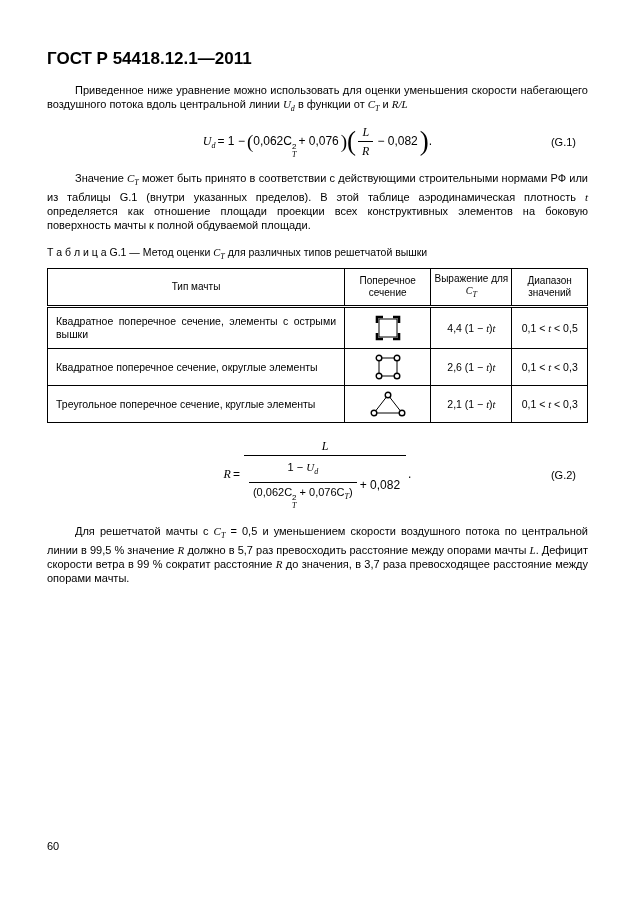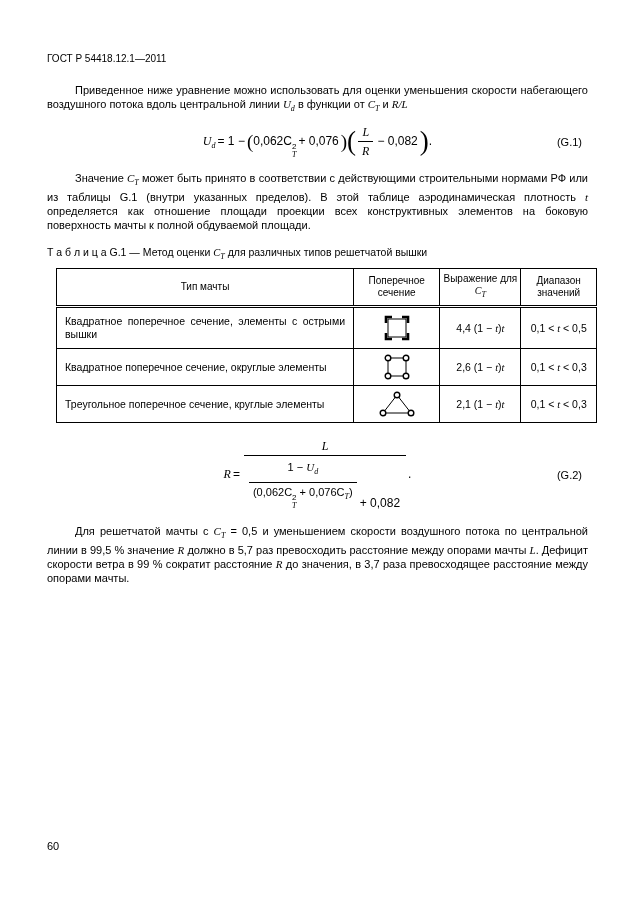--- a/index.html
+++ b/index.html
@@ -7,46 +7,46 @@
   .page {
     position:relative;
     width:630px; height:913px;
     background:#ffffff;
     color:#000;
     font-family:"Liberation Sans", sans-serif;
     font-size:11px; line-height:14px;
     padding:52px 42px 0 47px;
     overflow:hidden;
   }
-  .doc-number { font-weight:normal; font-size:10px; margin-bottom:17px; }
+  .doc-number { font-weight:bold; font-size:17px; margin-bottom:17px; }
   .para { text-align:justify; text-indent:28px; }
   .para1 { margin-bottom:5px; }
   .para2 { margin-bottom:6px; }
   .para3 { margin-bottom:4px; }
   .var { font-style:italic; font-family:"Liberation Serif", serif; }
   sub.sm, sup.sm { font-size:8px; }
   
   .formula-row { position:relative; display:flex; justify-content:center; align-items:center; margin:7px 0 11px; min-height:30px; }
   .formula { display:inline-block; font-size:12px; line-height:16px; white-space:nowrap; }
   .formula .op { margin:0 2px; }
   .paren { display:inline-block; font-family:"Liberation Serif", serif; vertical-align:middle; font-weight:400; }
   .paren.md { font-size:19px; line-height:1; }
   .paren.lg { font-size:27px; line-height:1; }
   .stack { display:inline-flex; flex-direction:column; align-items:flex-start; vertical-align:-4px; line-height:1; }
   .stack .sup, .stack .sub { font-size:8px; line-height:8px; }
   .frac { display:inline-flex; flex-direction:column; align-items:center; vertical-align:middle; margin:0 2px; }
   .frac > .num, .frac > .den { display:block; padding:1px 4px; text-align:center; }
   .frac > .den { border-top:1px solid #000; }
   .frac.outer { font-size:12px; }
-  .frac.outer > .den { display:flex; align-items:flex-end; justify-content:center; padding:2px 4px; }
+  .frac.outer > .den { display:flex; align-items:center; justify-content:center; padding:2px 4px; }
   .frac.inner { font-size:11px; margin:0 1px; }
-  .formula-label { position:absolute; right:6px; top:50%; transform:translateY(-50%); font-size:11px; }
+  .formula-label { position:absolute; right:12px; top:50%; transform:translateY(-50%); font-size:11px; }
   
   .tbl-caption { font-size:10.5px; line-height:13px; margin:14px 0 5px; }
-  table.gtable { width:100%; border-collapse:collapse; font-size:10.5px; line-height:13px; margin-bottom:14px; table-layout:fixed;margin-left:9px; }
+  table.gtable { width:100%; border-collapse:collapse; font-size:10.5px; line-height:13px; margin-bottom:14px; table-layout:fixed; }
   .gtable col.c1 { width:55%; } .gtable col.c2 { width:16%; } .gtable col.c3 { width:15%; } .gtable col.c4 { width:14%; }
   .gtable th, .gtable td { border:1px solid #000; vertical-align:middle; }
   .gtable th { font-weight:normal; font-size:10px; line-height:12px; text-align:center; padding:4px 3px; border-bottom:3px double #000; }
   .gtable td { padding:7px 8px; }
   .gtable td.type-cell { text-align:justify; }
   .gtable td.icon-cell, .gtable td.expr-cell, .gtable td.range-cell { text-align:center; padding:5px 3px; }
   .gtable td.icon-cell svg { display:block; margin:0 auto; }
   .page-number { position:absolute; left:47px; bottom:60px; font-size:11px; }
 </style>
 </head>

